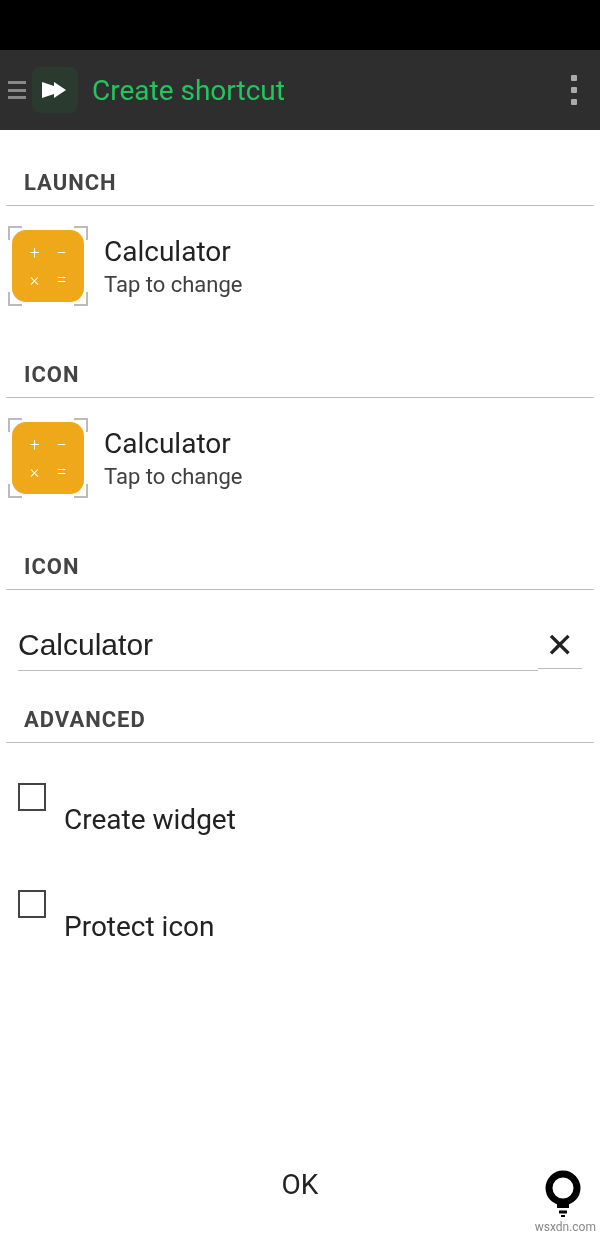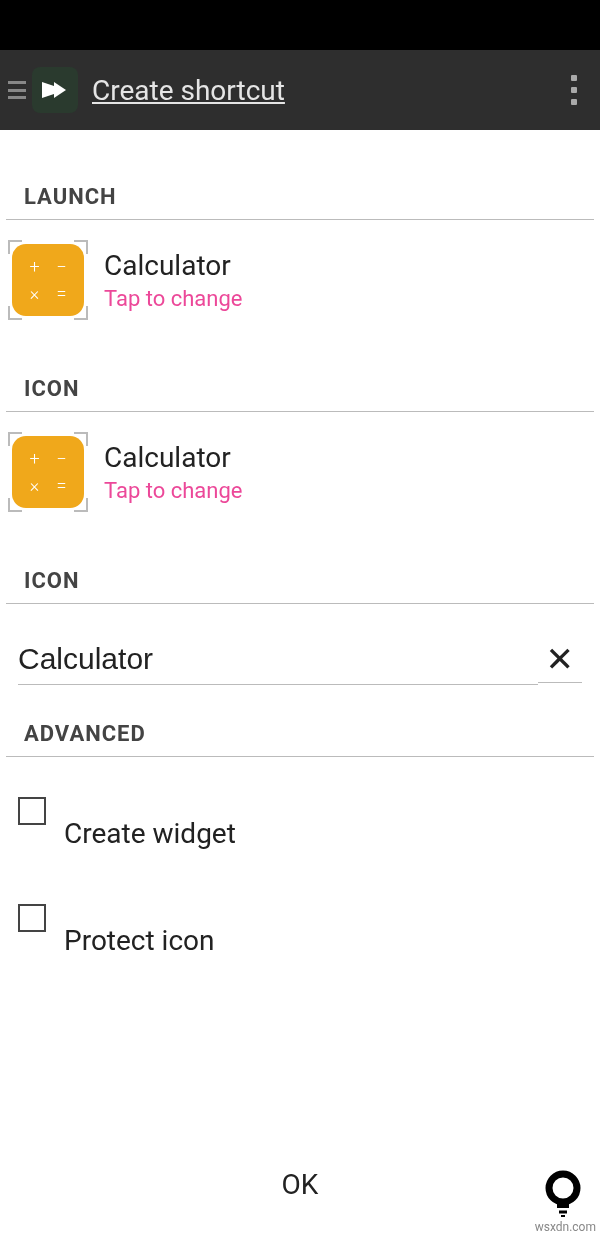--- a/index.html
+++ b/index.html
@@ -39,25 +39,24 @@
       width: 46px;
       height: 46px;
       background: #2a3a2e;
       border-radius: 8px;
       display: flex;
       align-items: center;
       justify-content: center;
       margin-right: 14px;
     }
     .app-title {
-      color: #e5e5e5;
+      color: #22c55e;
       font-size: 28px;
       font-weight: 400;
       flex: 1;
-      text-decoration: underline;
     }
     .menu-dots {
       width: 36px;
       display: flex;
       flex-direction: column;
       align-items: center;
       gap: 6px;
     }
     .menu-dots span {
       width: 6px;
@@ -72,21 +71,21 @@
     }
     .section-header {
       color: #444;
       font-size: 22px;
       font-weight: 700;
       letter-spacing: 1px;
       padding: 36px 18px 10px 18px;
       border-bottom: 1px solid #bbb;
       margin: 0 6px;
     }
-    .section-header.first { padding-top: 54px; }
+    .section-header.first { padding-top: 40px; }
     .row {
       display: flex;
       align-items: center;
       padding: 24px 18px 24px 12px;
     }
     .calc-icon {
       width: 72px;
       height: 72px;
       background: #f0a81b;
       border-radius: 14px;
@@ -116,21 +115,21 @@
       justify-content: center;
       font-weight: 300;
     }
     .row-text .title {
       font-size: 28px;
       color: #222;
       margin-bottom: 4px;
     }
     .row-text .sub {
       font-size: 22px;
-      color: #ec4899;
+      color: #404040;
     }
     .label-input-wrap {
       padding: 30px 18px 0 18px;
       display: flex;
       align-items: center;
     }
     .label-input {
       flex: 1;
       font-size: 30px;
       color: #222;

